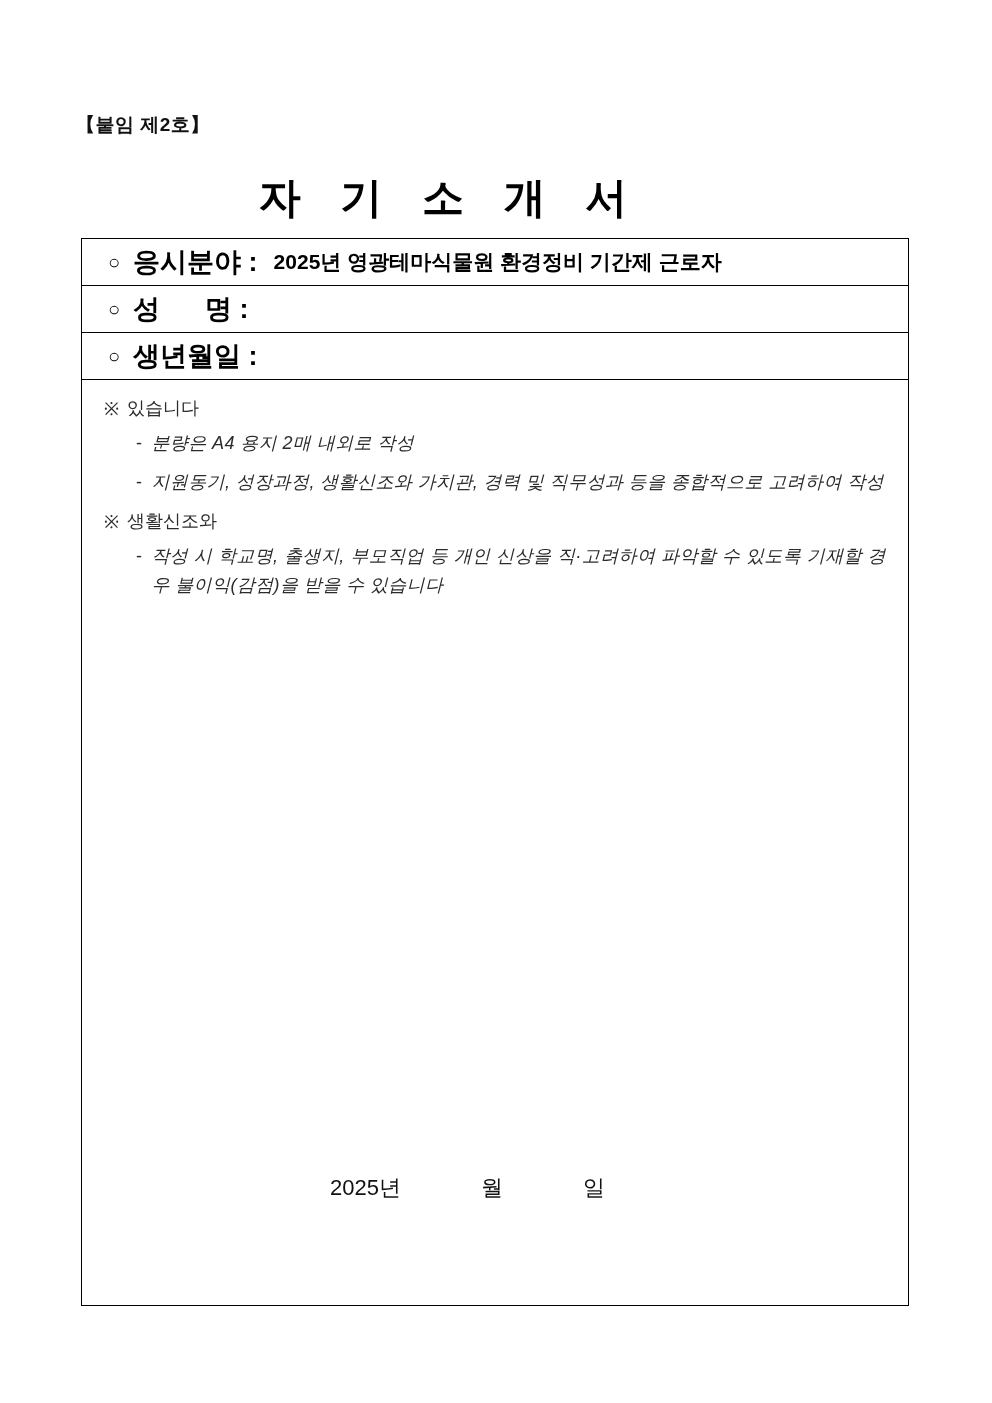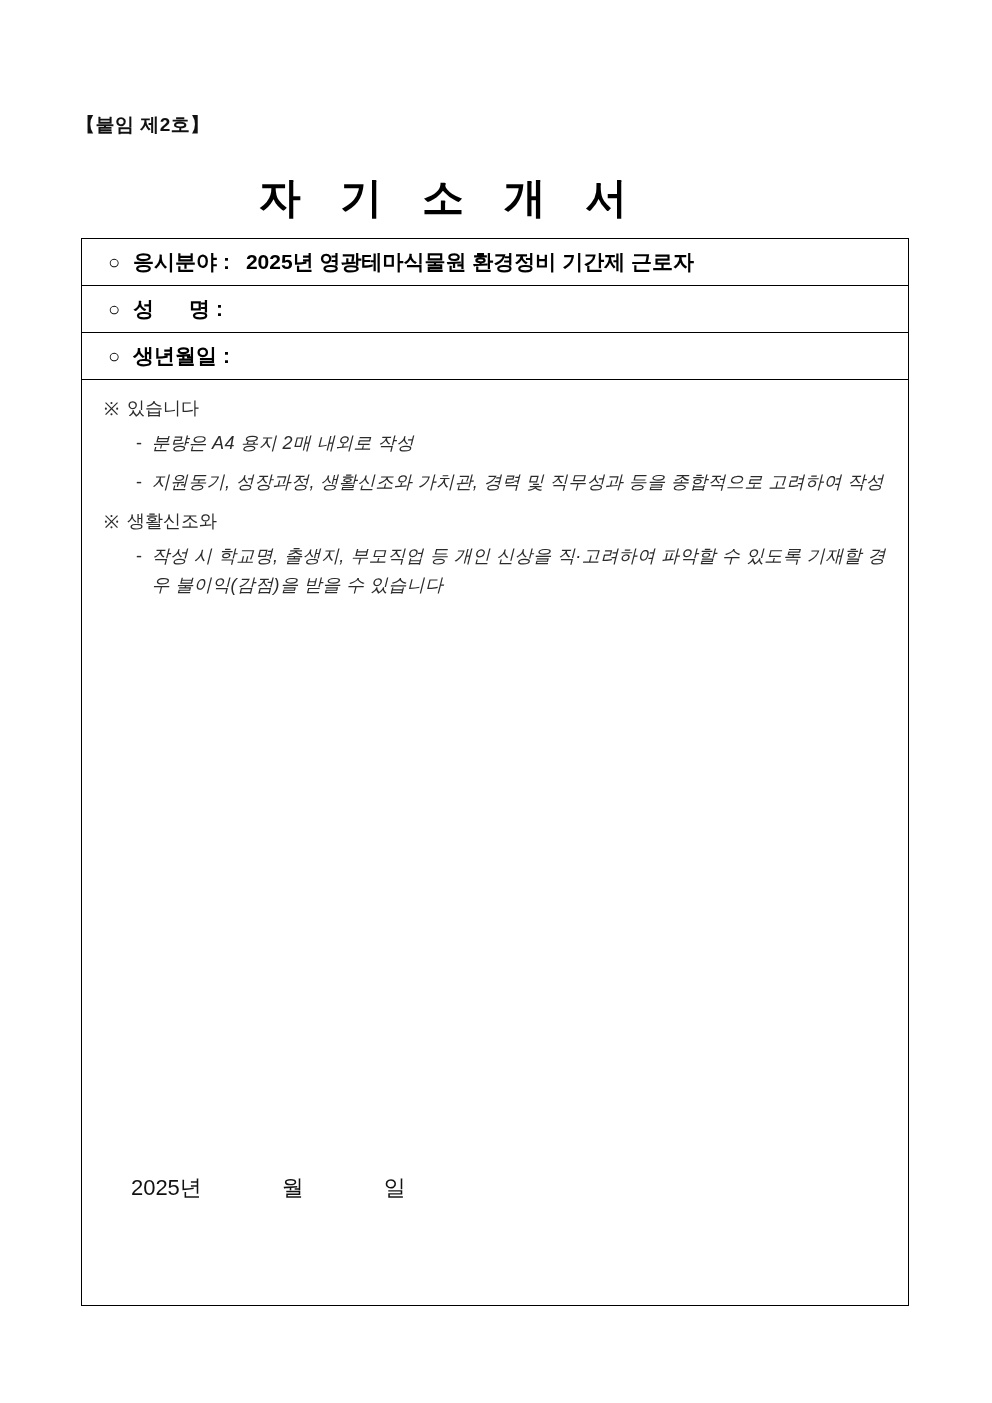--- a/index.html
+++ b/index.html
@@ -60,21 +60,21 @@
     align-items: center;
     padding-left: 26px;
     box-sizing: border-box;
   }
   .field-row .bullet {
     font-size: 20px;
     margin-right: 13px;
     line-height: 1;
   }
   .field-label {
-    font-size: 21px;
+    font-size: 27px;
     font-weight: bold;
     white-space: pre;
   }
   .field-value {
     font-size: 21px;
     font-weight: bold;
     margin-left: 16px;
   }
   .notes {
     padding: 16px 22px 0 22px;
@@ -114,21 +114,21 @@
   }
   .signature {
     position: absolute;
     left: 0;
     bottom: 38px;
     width: 100%;
     box-sizing: border-box;
     padding-right: 48px;
   }
   .sig-line {
-    text-align: left;
+    text-align: center;
     font-size: 22px;
     color: #111;
     margin-bottom: 38px;
     white-space: pre;
   }
   .sig-line .gap {
     display: inline-block;
     width: 56px;
   }
   .sig-line .gap2 {

